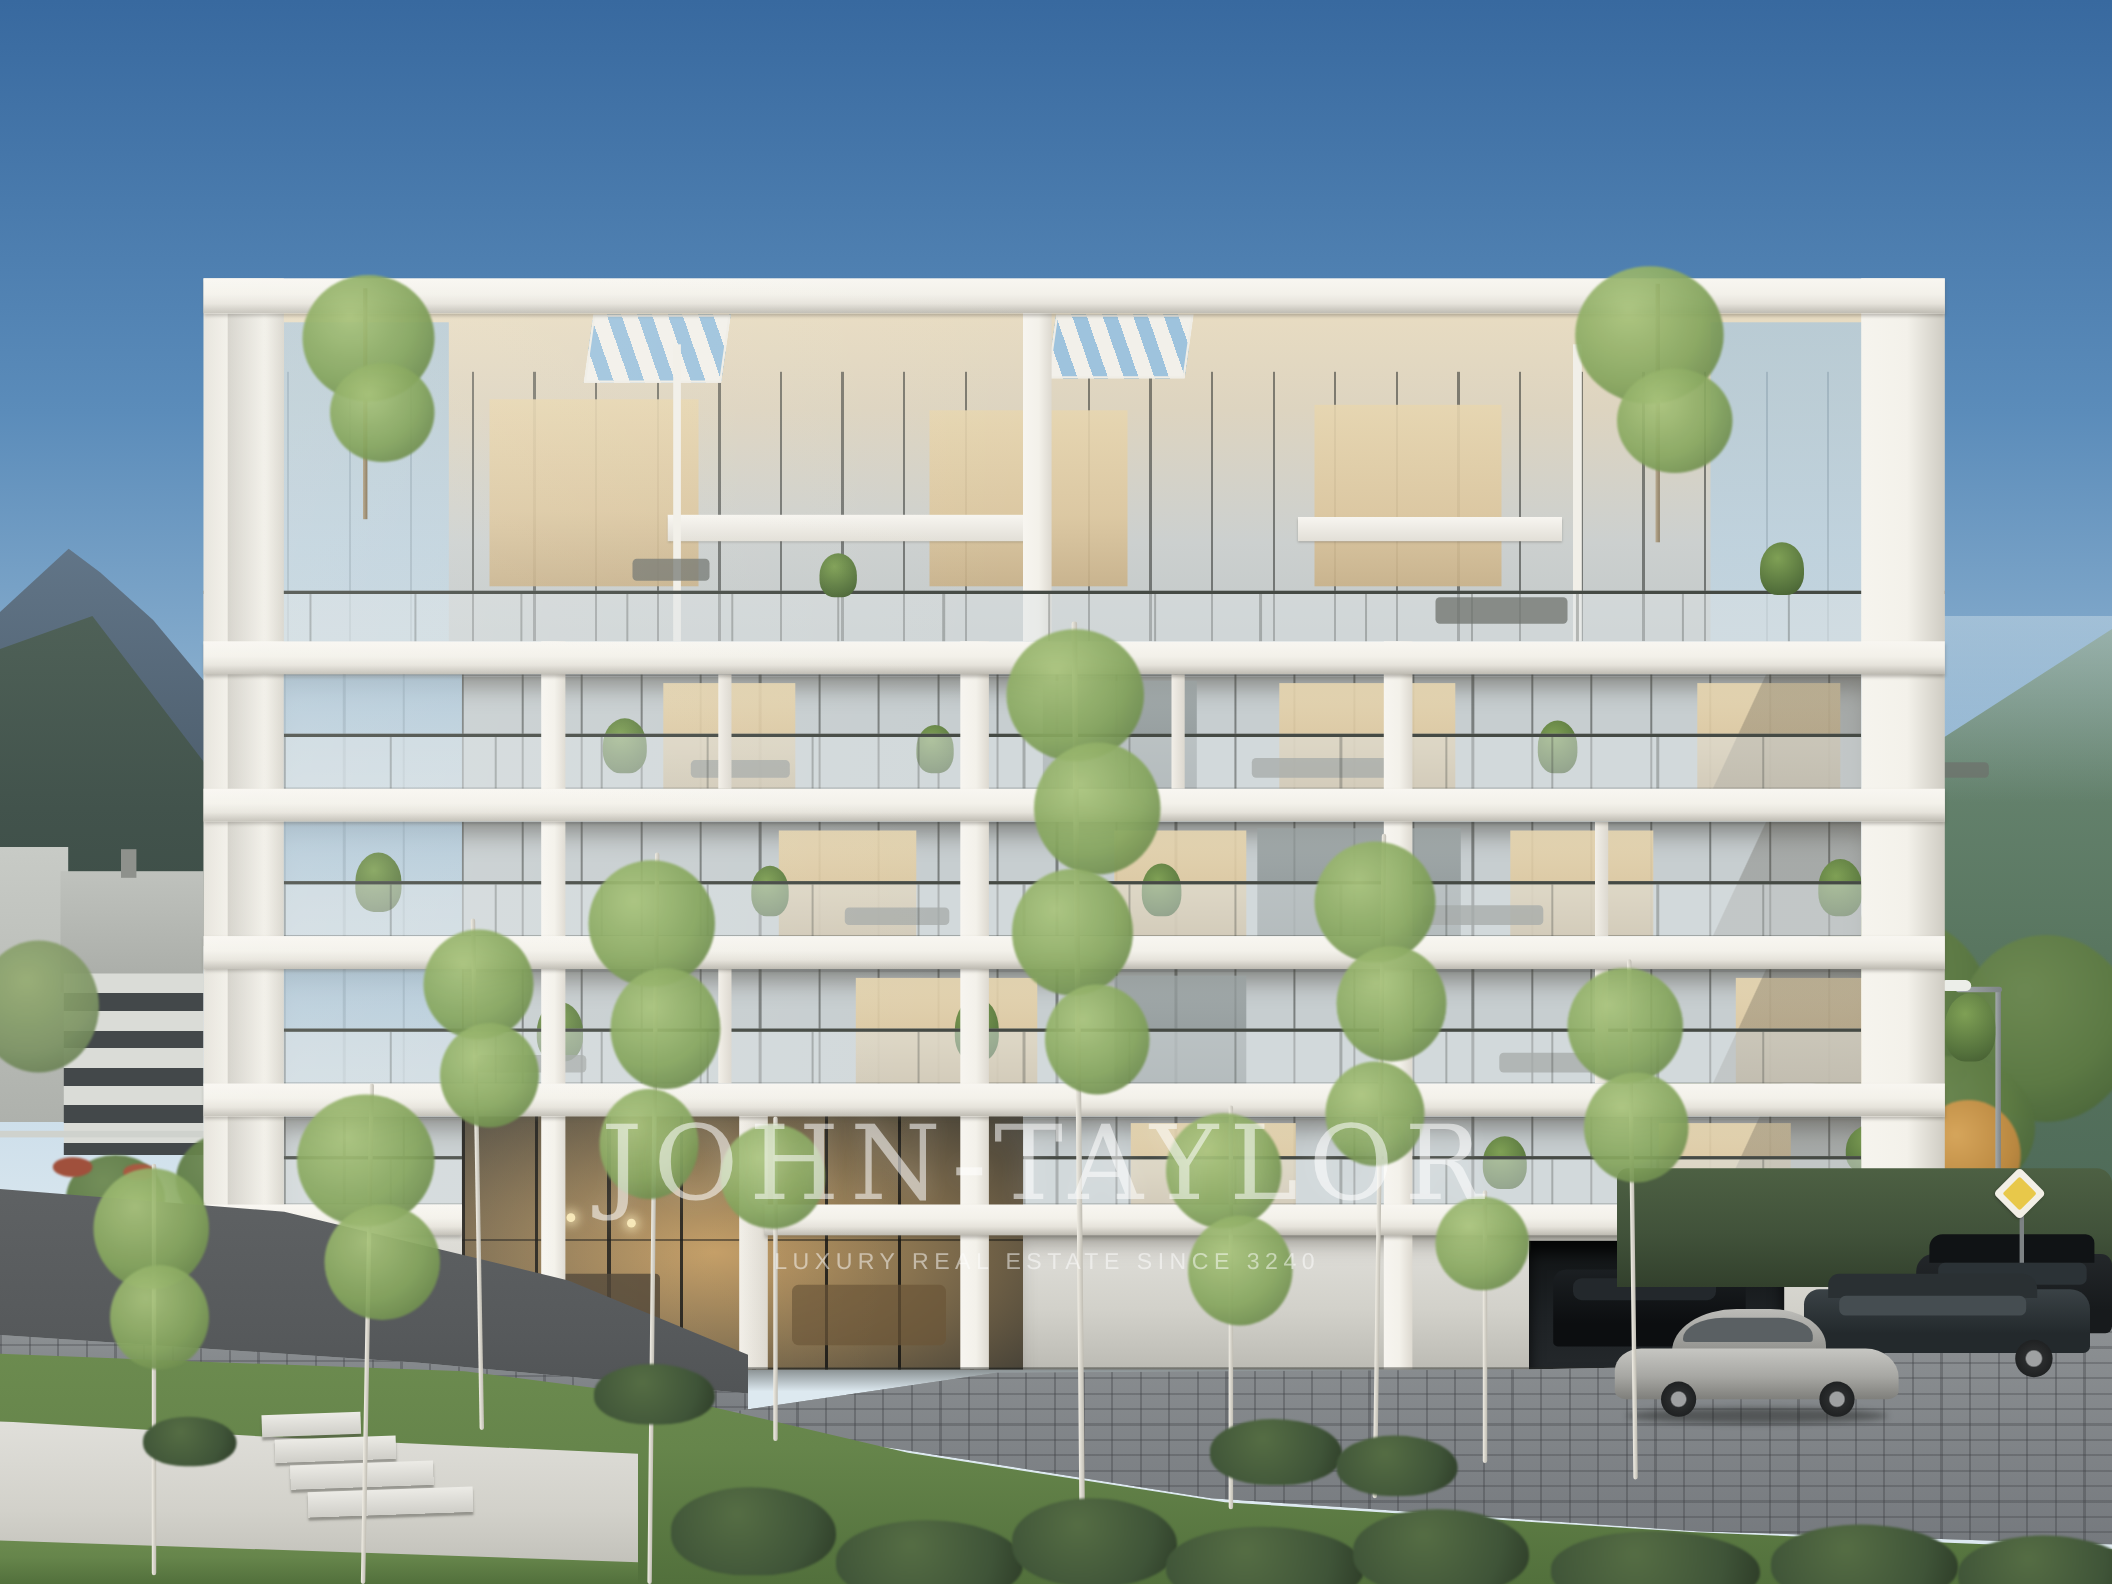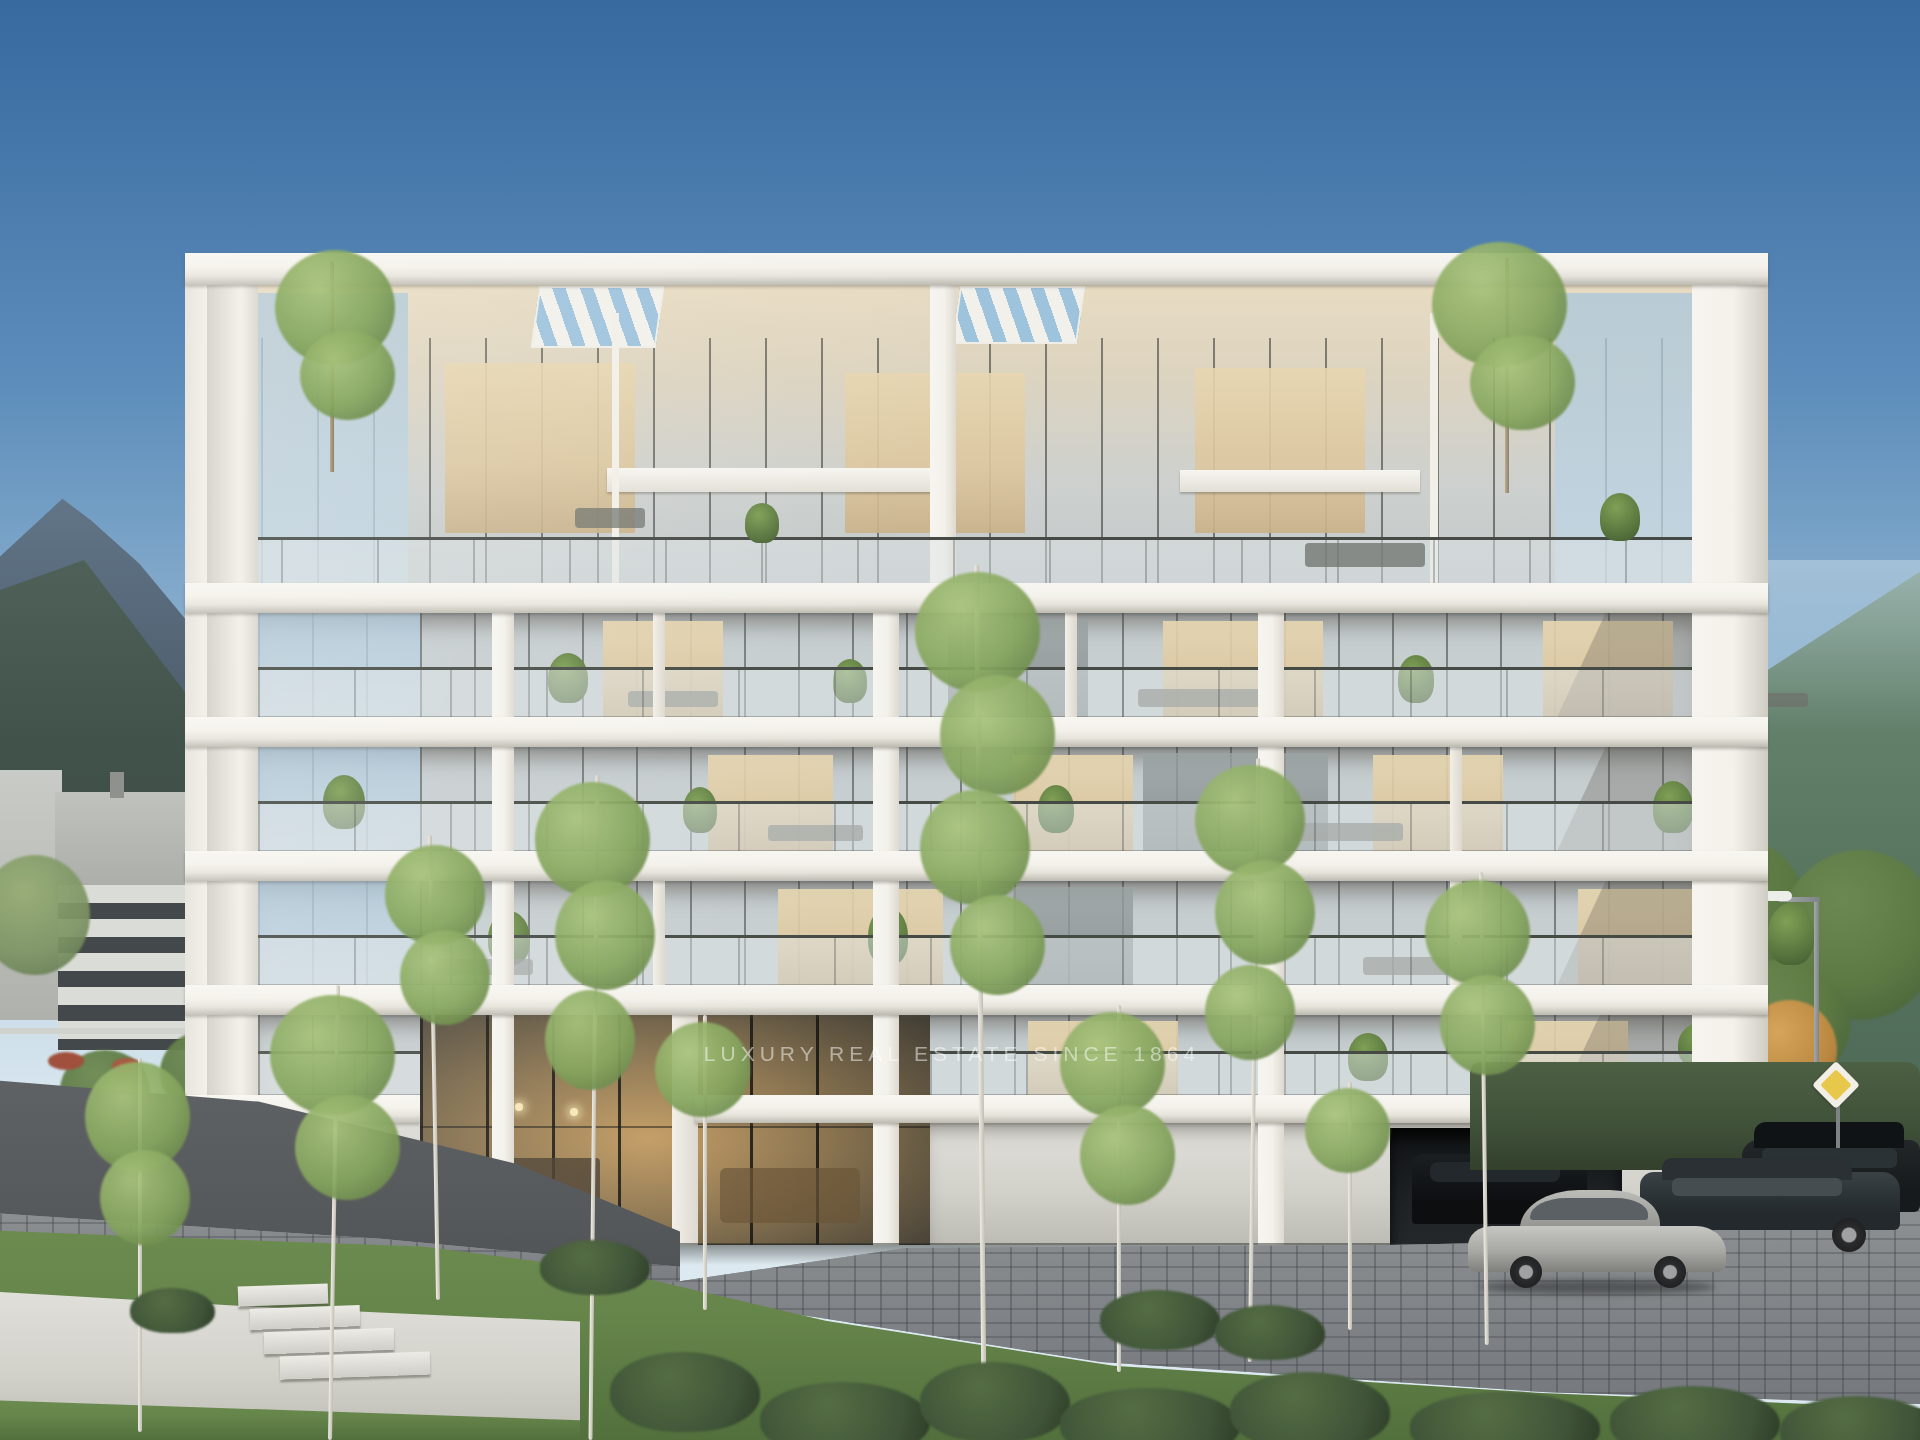--- a/index.html
+++ b/index.html
@@ -302,16 +302,17 @@
   <div class="bsh" style="left:1230px;top:1372px;width:160px;height:78px;"></div>
   <div class="bsh" style="left:1410px;top:1392px;width:190px;height:70px;"></div>
   <div class="bsh" style="left:1610px;top:1386px;width:170px;height:72px;"></div>
   <div class="bsh" style="left:1780px;top:1396px;width:160px;height:70px;"></div>
   <div class="bsh" style="left:1100px;top:1290px;width:120px;height:60px;"></div>
   <div class="bsh" style="left:1215px;top:1305px;width:110px;height:55px;"></div>
   <div class="bsh" style="left:540px;top:1240px;width:110px;height:55px;"></div>
   <div class="bsh" style="left:130px;top:1288px;width:85px;height:45px;"></div>
 
   <div class="ab wm">
-    <div class="wm-tag">LUXURY REAL ESTATE SINCE 1864</div>
+    <div class="wm-title">JOHN-TAYLOR</div>
+    <div class="wm-tag">LUXURY REAL ESTATE SINCE 3240</div>
   </div>
 
 </div>
 
 </body></html>

